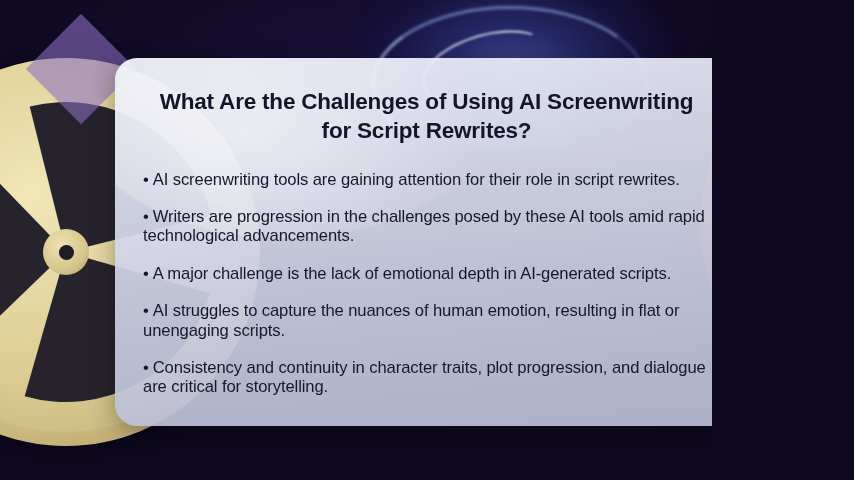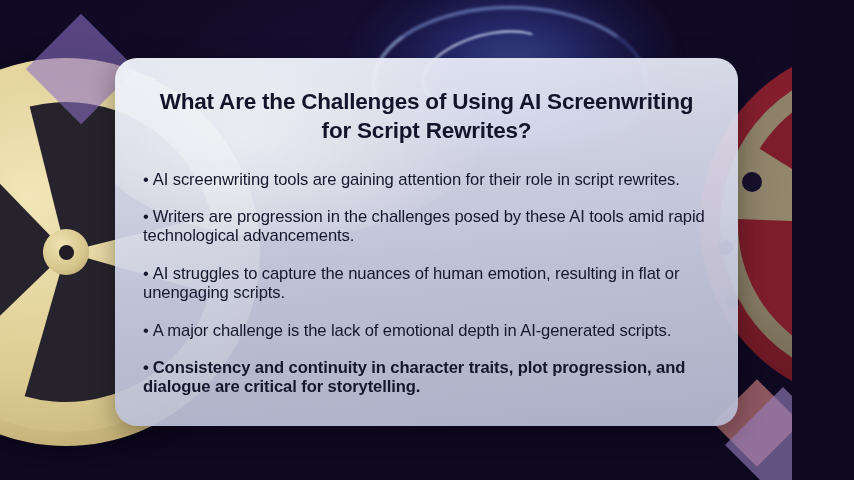--- a/index.html
+++ b/index.html
@@ -2,21 +2,21 @@
 <html><head>
 <meta charset="utf-8">
 <style>
   html, body {
     margin: 0;
     padding: 0;
     background: #0d0720;
   }
   #slide {
     position: relative;
-    width: 792px;
+    width: 712px;
     height: 480px;
     overflow: hidden;
     background: #100a24;
     font-family: "Liberation Sans", sans-serif;
   }
 
   
   .bg-layer {
     position: absolute;
     inset: 0;
@@ -251,21 +251,21 @@
     list-style: none;
   }
   .bullet {
     display: block;
     margin: 0 0 18px 0;
     font-size: 16.6px;
     line-height: 1.17;
     color: #15172c;
     letter-spacing: -0.1px;
   }
-  .bullet:last-child { margin-bottom: 16px; font-weight: bold; }
+  .bullet:last-child { margin-bottom: 16px; }
   .bullet .dot { margin-right: 4px; }
 </style>
 </head>
 <body>
 
 <div id="slide">
 
   <div class="bg-layer">
     <div class="bg-base"></div>
 
@@ -306,24 +306,24 @@
     <h1 class="card-title">What Are the Challenges of Using AI Screenwriting for Script Rewrites?</h1>
 
     <div class="bullets">
       <p class="bullet">
         <span class="dot">•</span><span>AI screenwriting tools are gaining attention for their role in script rewrites.</span>
       </p>
       <p class="bullet">
         <span class="dot">•</span><span>Writers are progression in the challenges posed by these AI tools amid rapid technological advancements.</span>
       </p>
       <p class="bullet">
+        <span class="dot">•</span><span>A major challenge is the lack of emotional depth in AI-generated scripts.</span>
+      </p>
+      <p class="bullet">
         <span class="dot">•</span><span>AI struggles to capture the nuances of human emotion, resulting in flat or unengaging scripts.</span>
-      </p>
-      <p class="bullet">
-        <span class="dot">•</span><span>A major challenge is the lack of emotional depth in AI-generated scripts.</span>
       </p>
       <p class="bullet">
         <span class="dot">•</span><span>Consistency and continuity in character traits, plot progression, and dialogue are critical for storytelling.</span>
       </p>
     </div>
   </div>
 
 </div>
 
 </body></html>

